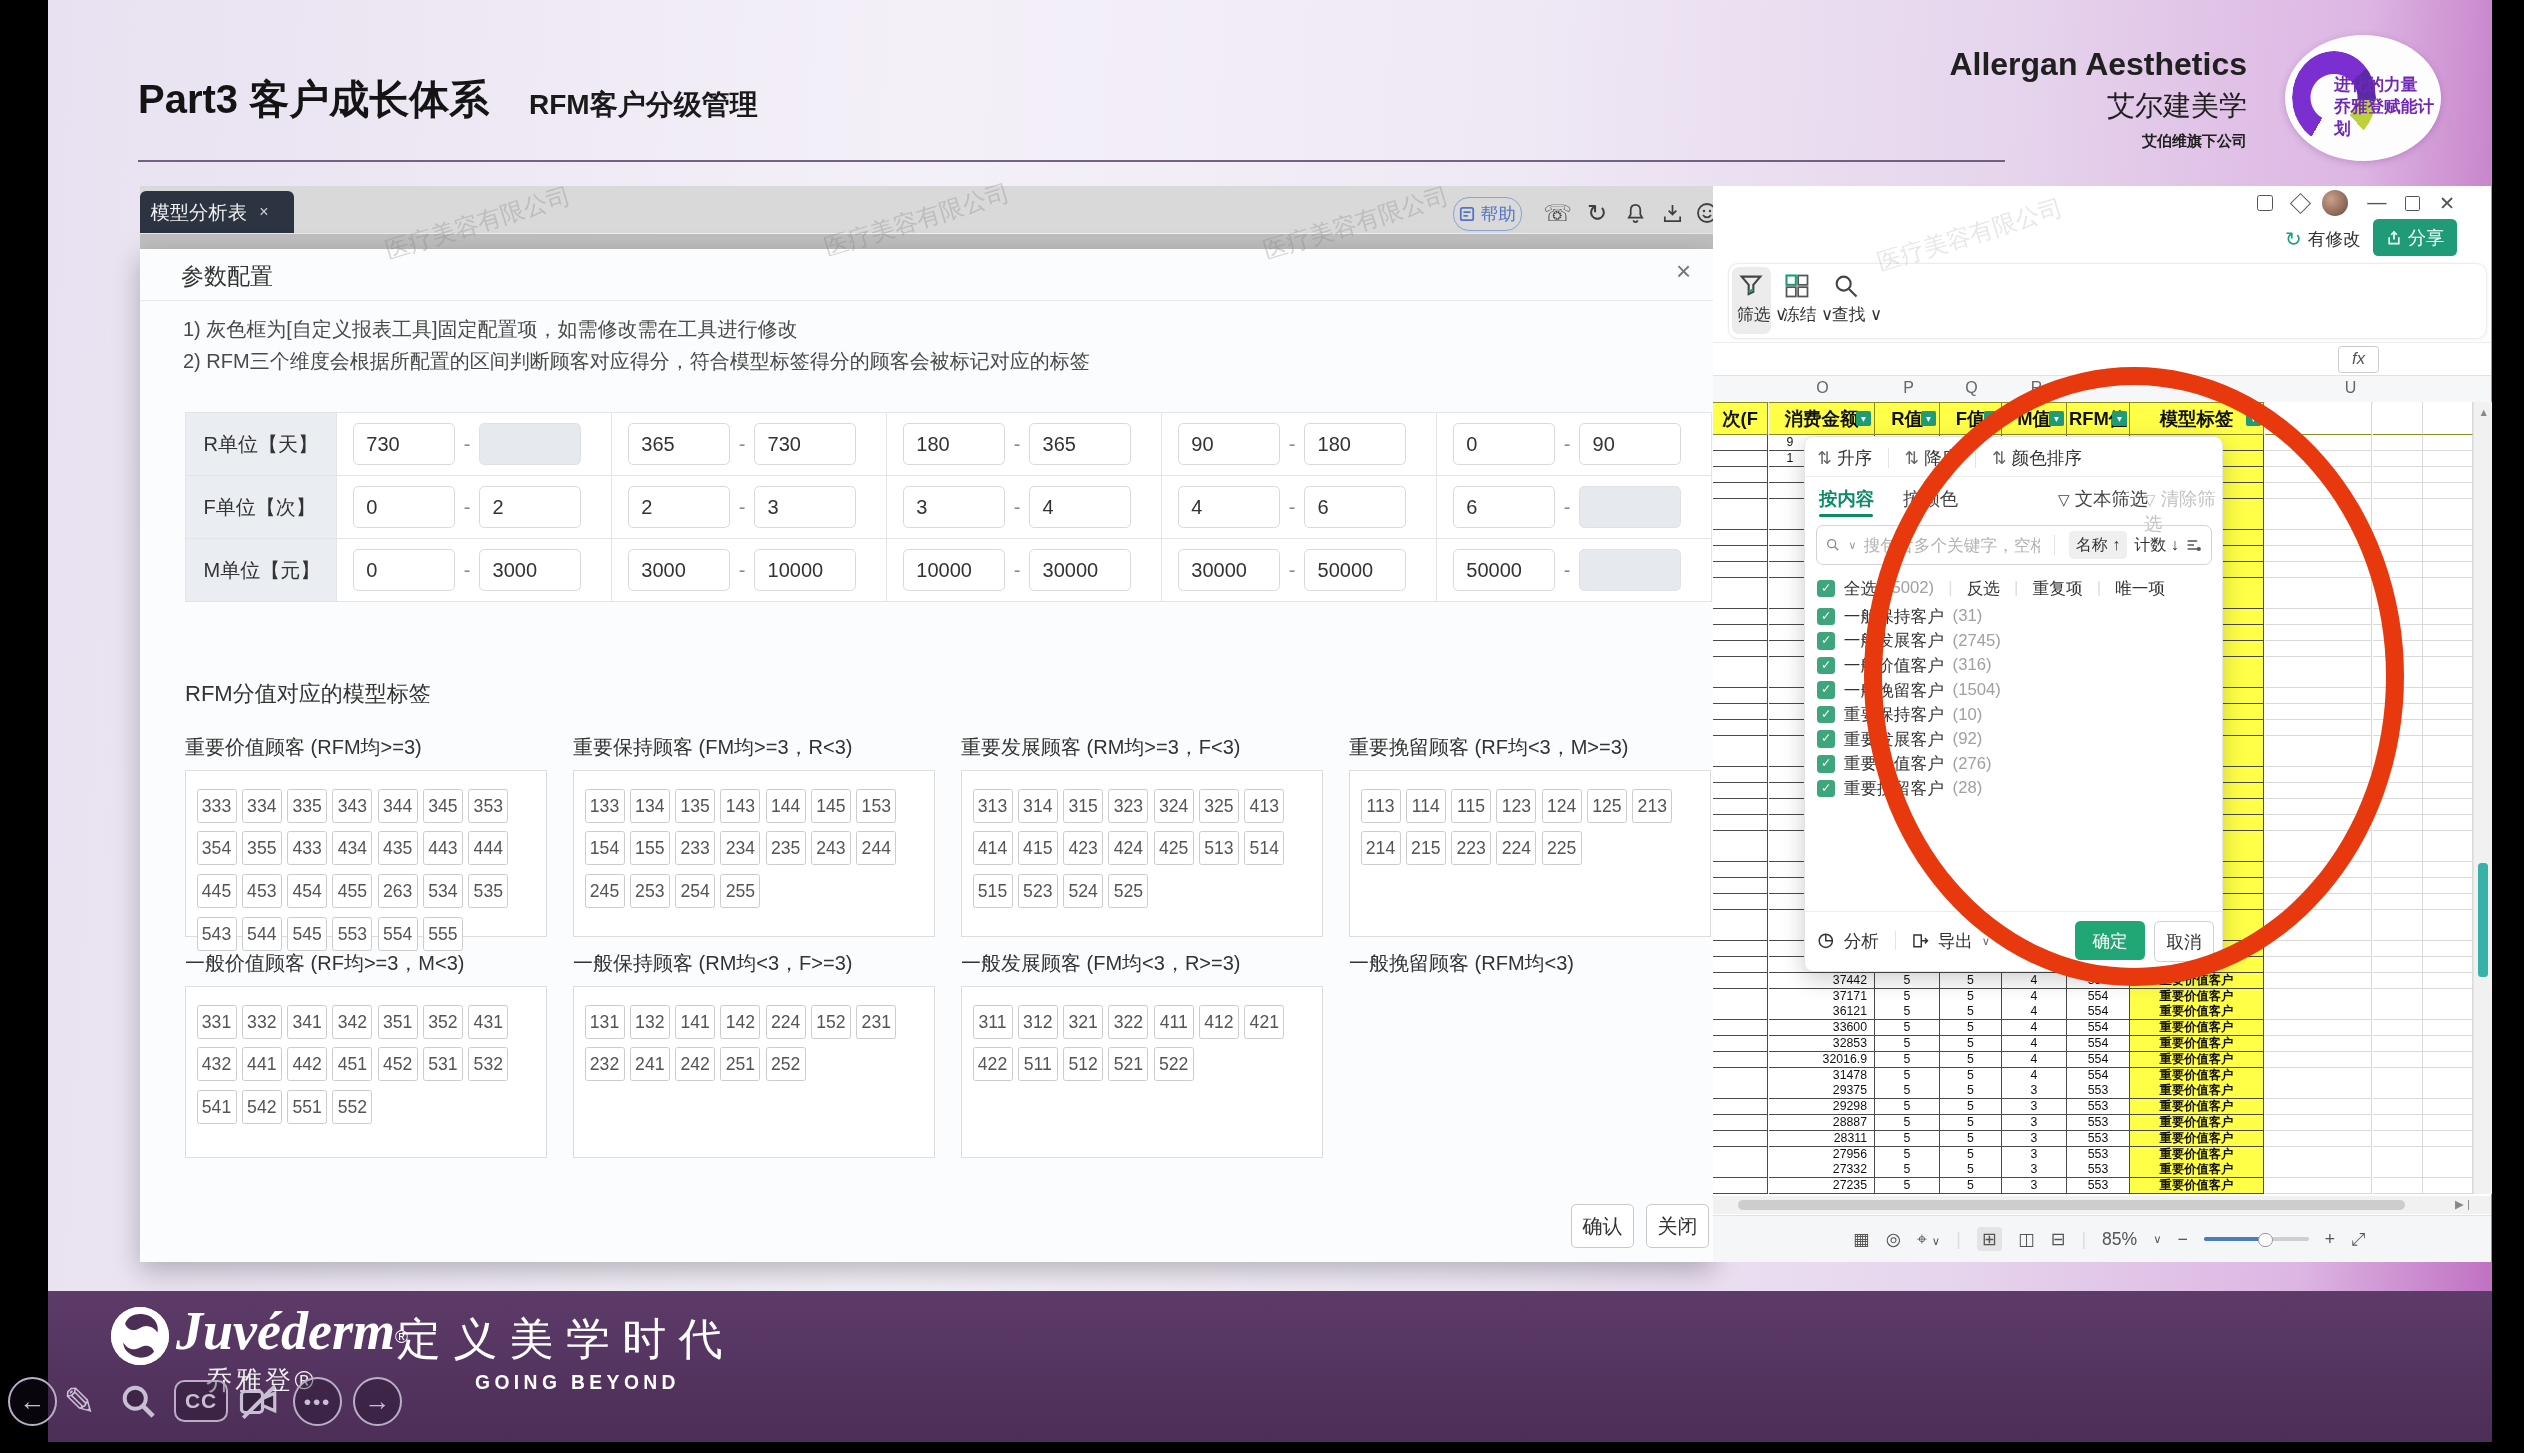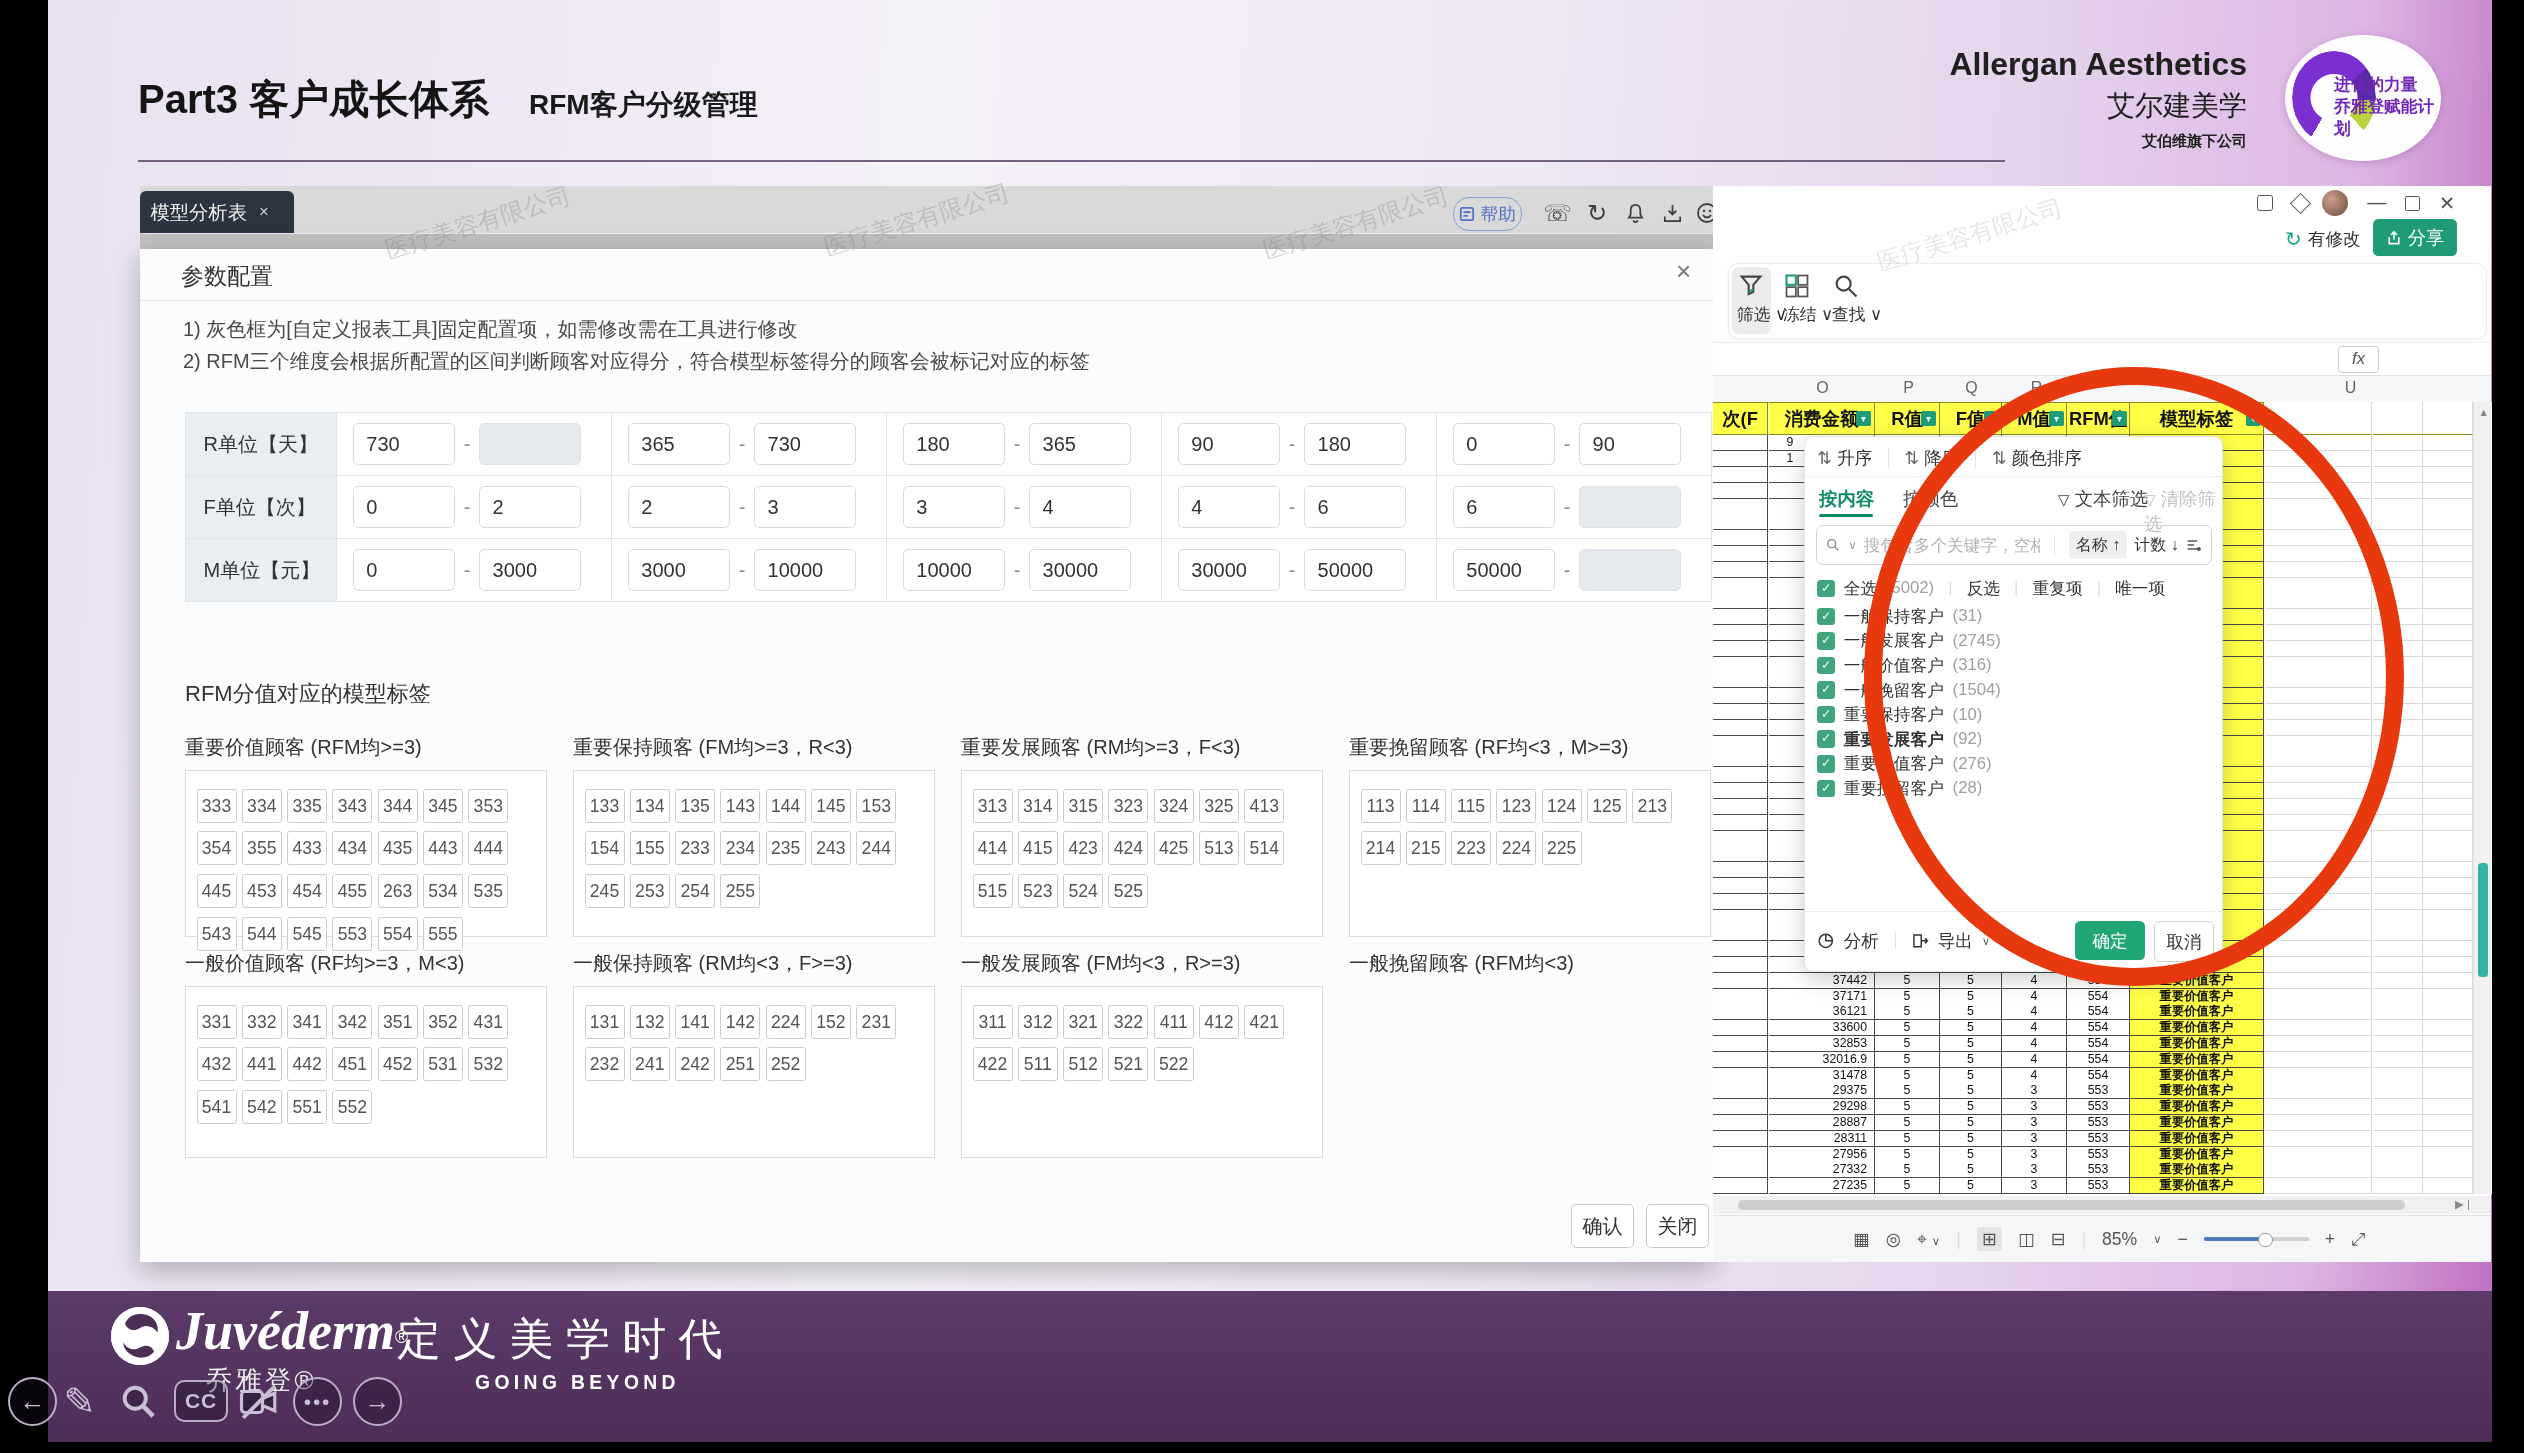--- a/index.html
+++ b/index.html
@@ -1076,21 +1076,21 @@
           <div style="display: inline-block;">一般挽留客户</div>
           <div class="fcount" style="display: inline-block;">(1504)</div>
         </div>
         <div class="fitem">
           <div class="fcheck">✓</div>
           <div style="display: inline-block;">重要保持客户</div>
           <div class="fcount" style="display: inline-block;">(10)</div>
         </div>
         <div class="fitem">
           <div class="fcheck">✓</div>
-          <div style="display: inline-block; font-weight: bold;">重要发展客户</div>
+          <div style="display: inline-block;">重要发展客户</div>
           <div class="fcount" style="display: inline-block;">(92)</div>
         </div>
         <div class="fitem">
           <div class="fcheck">✓</div>
           <div style="display: inline-block;">重要价值客户</div>
           <div class="fcount" style="display: inline-block;">(276)</div>
         </div>
         <div class="fitem">
           <div class="fcheck">✓</div>
           <div style="display: inline-block;">重要挽留客户</div>

